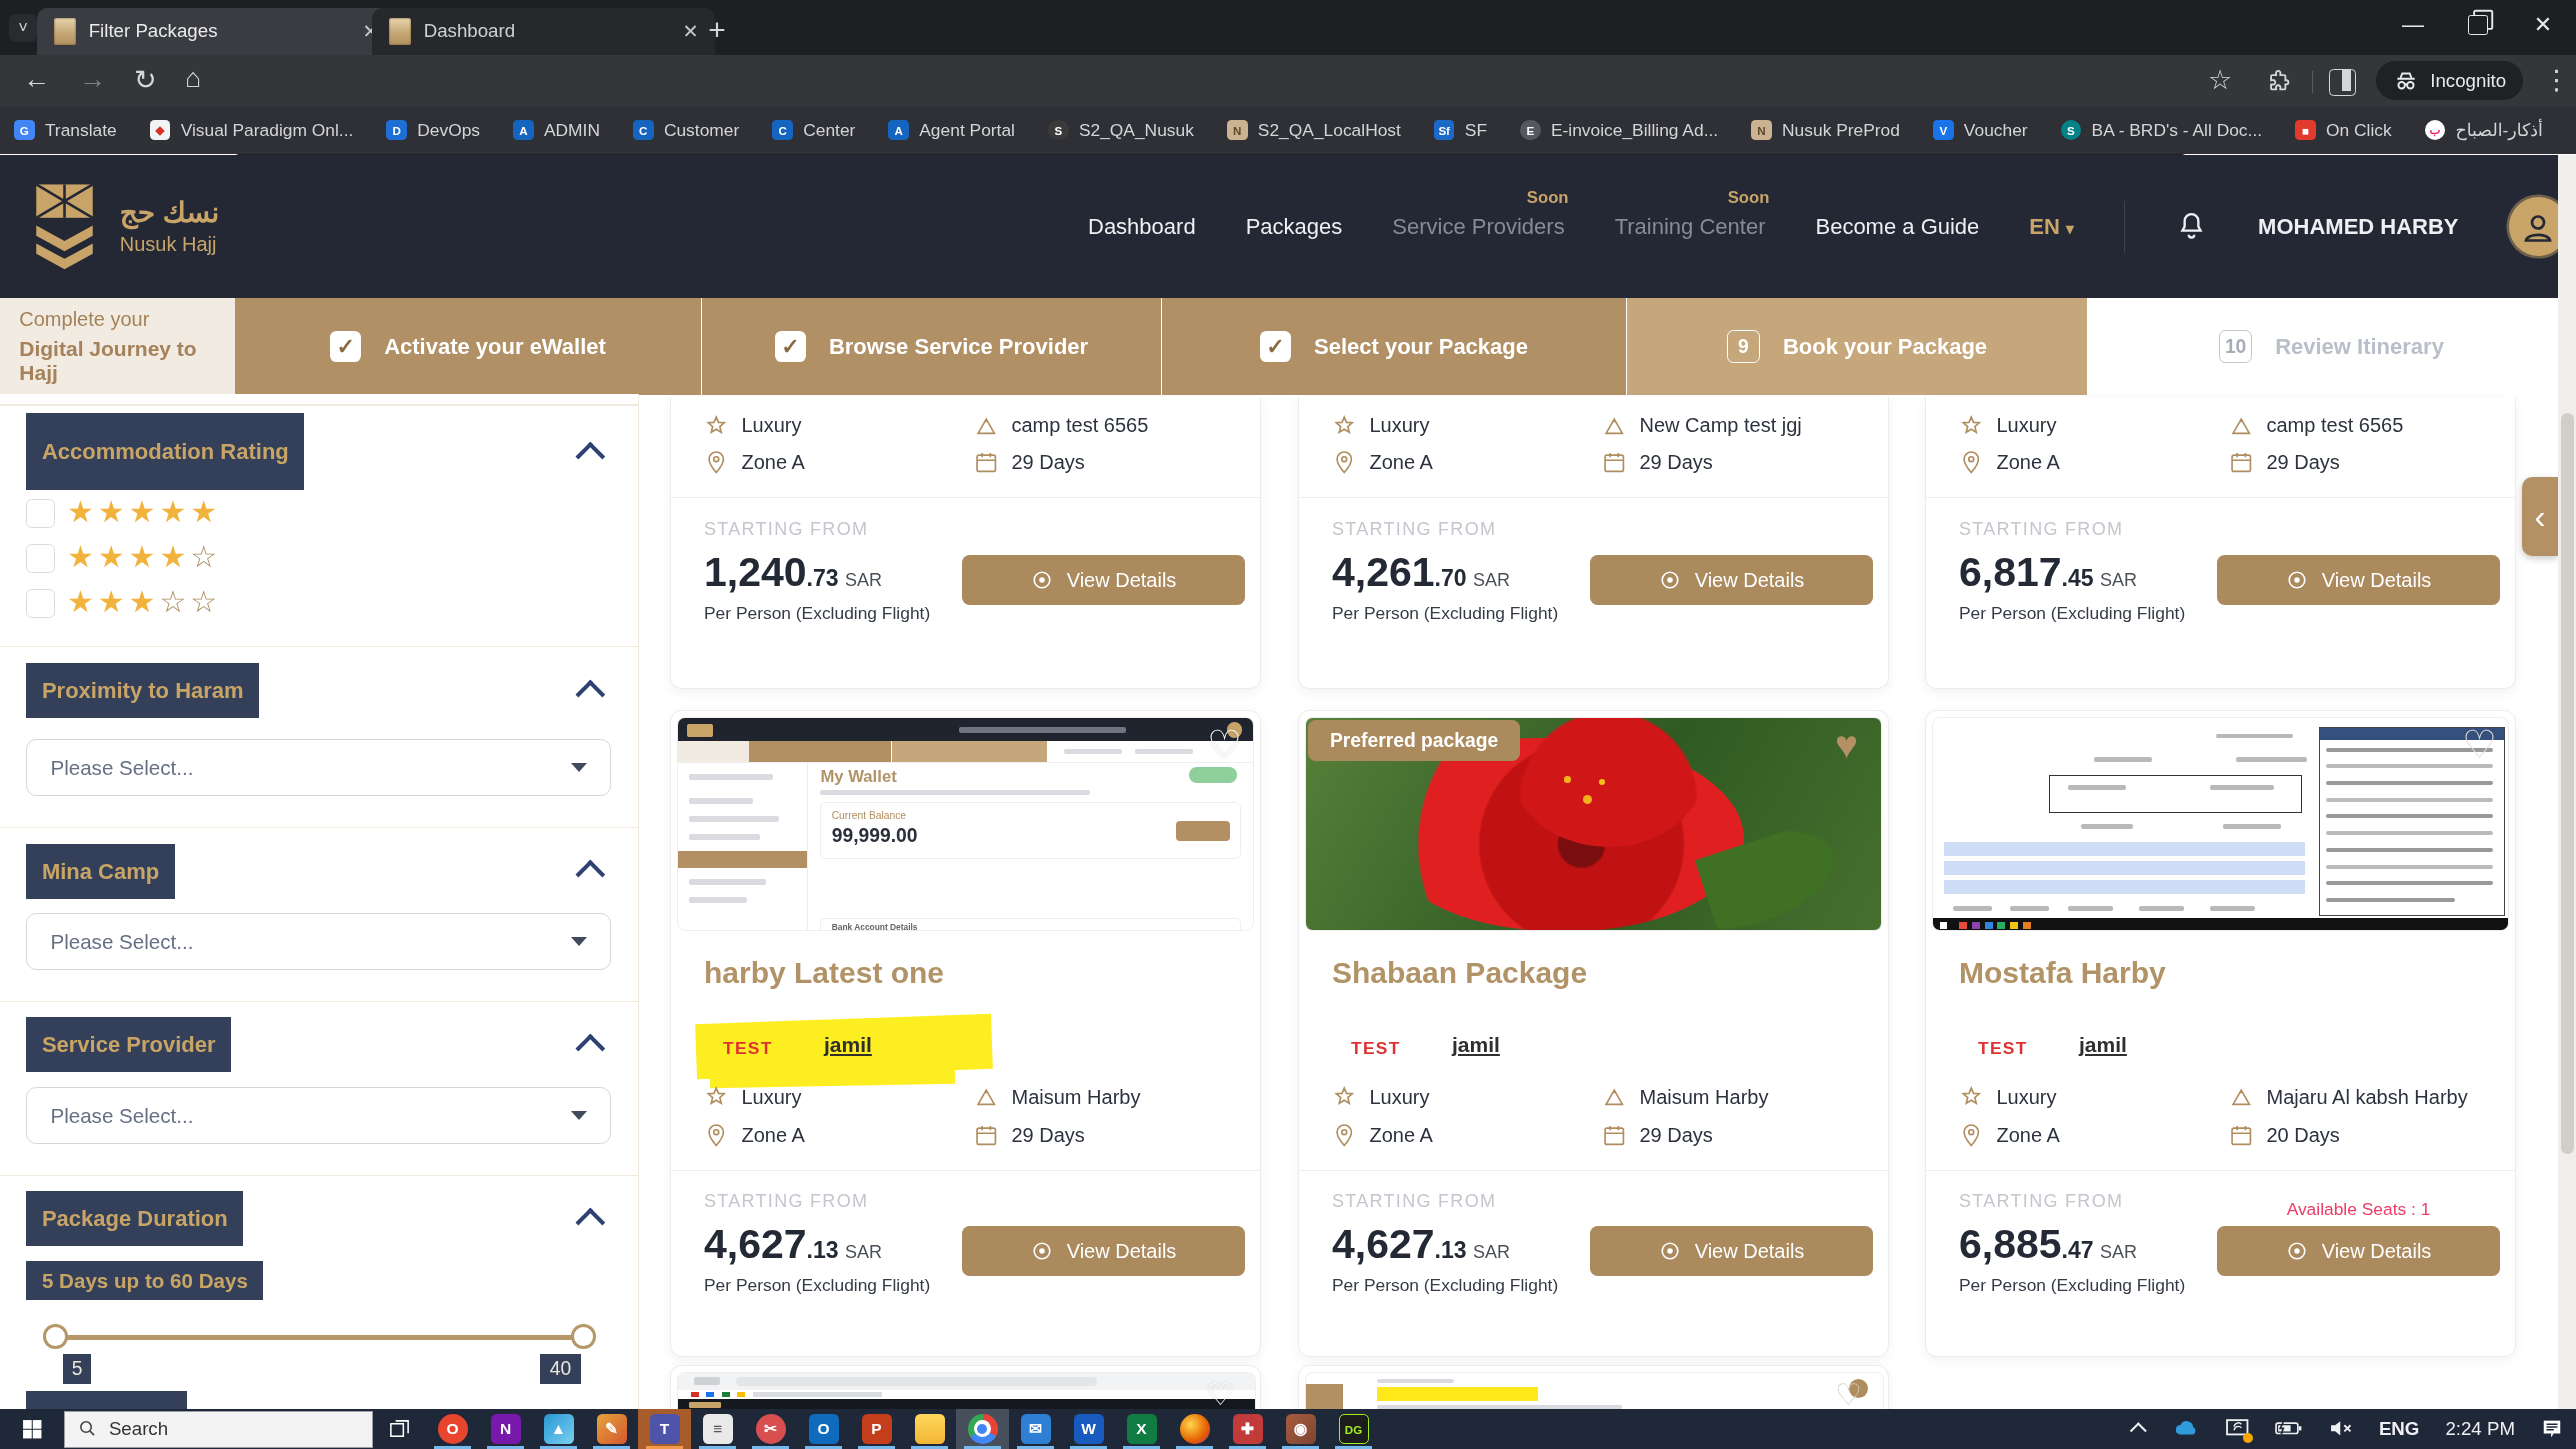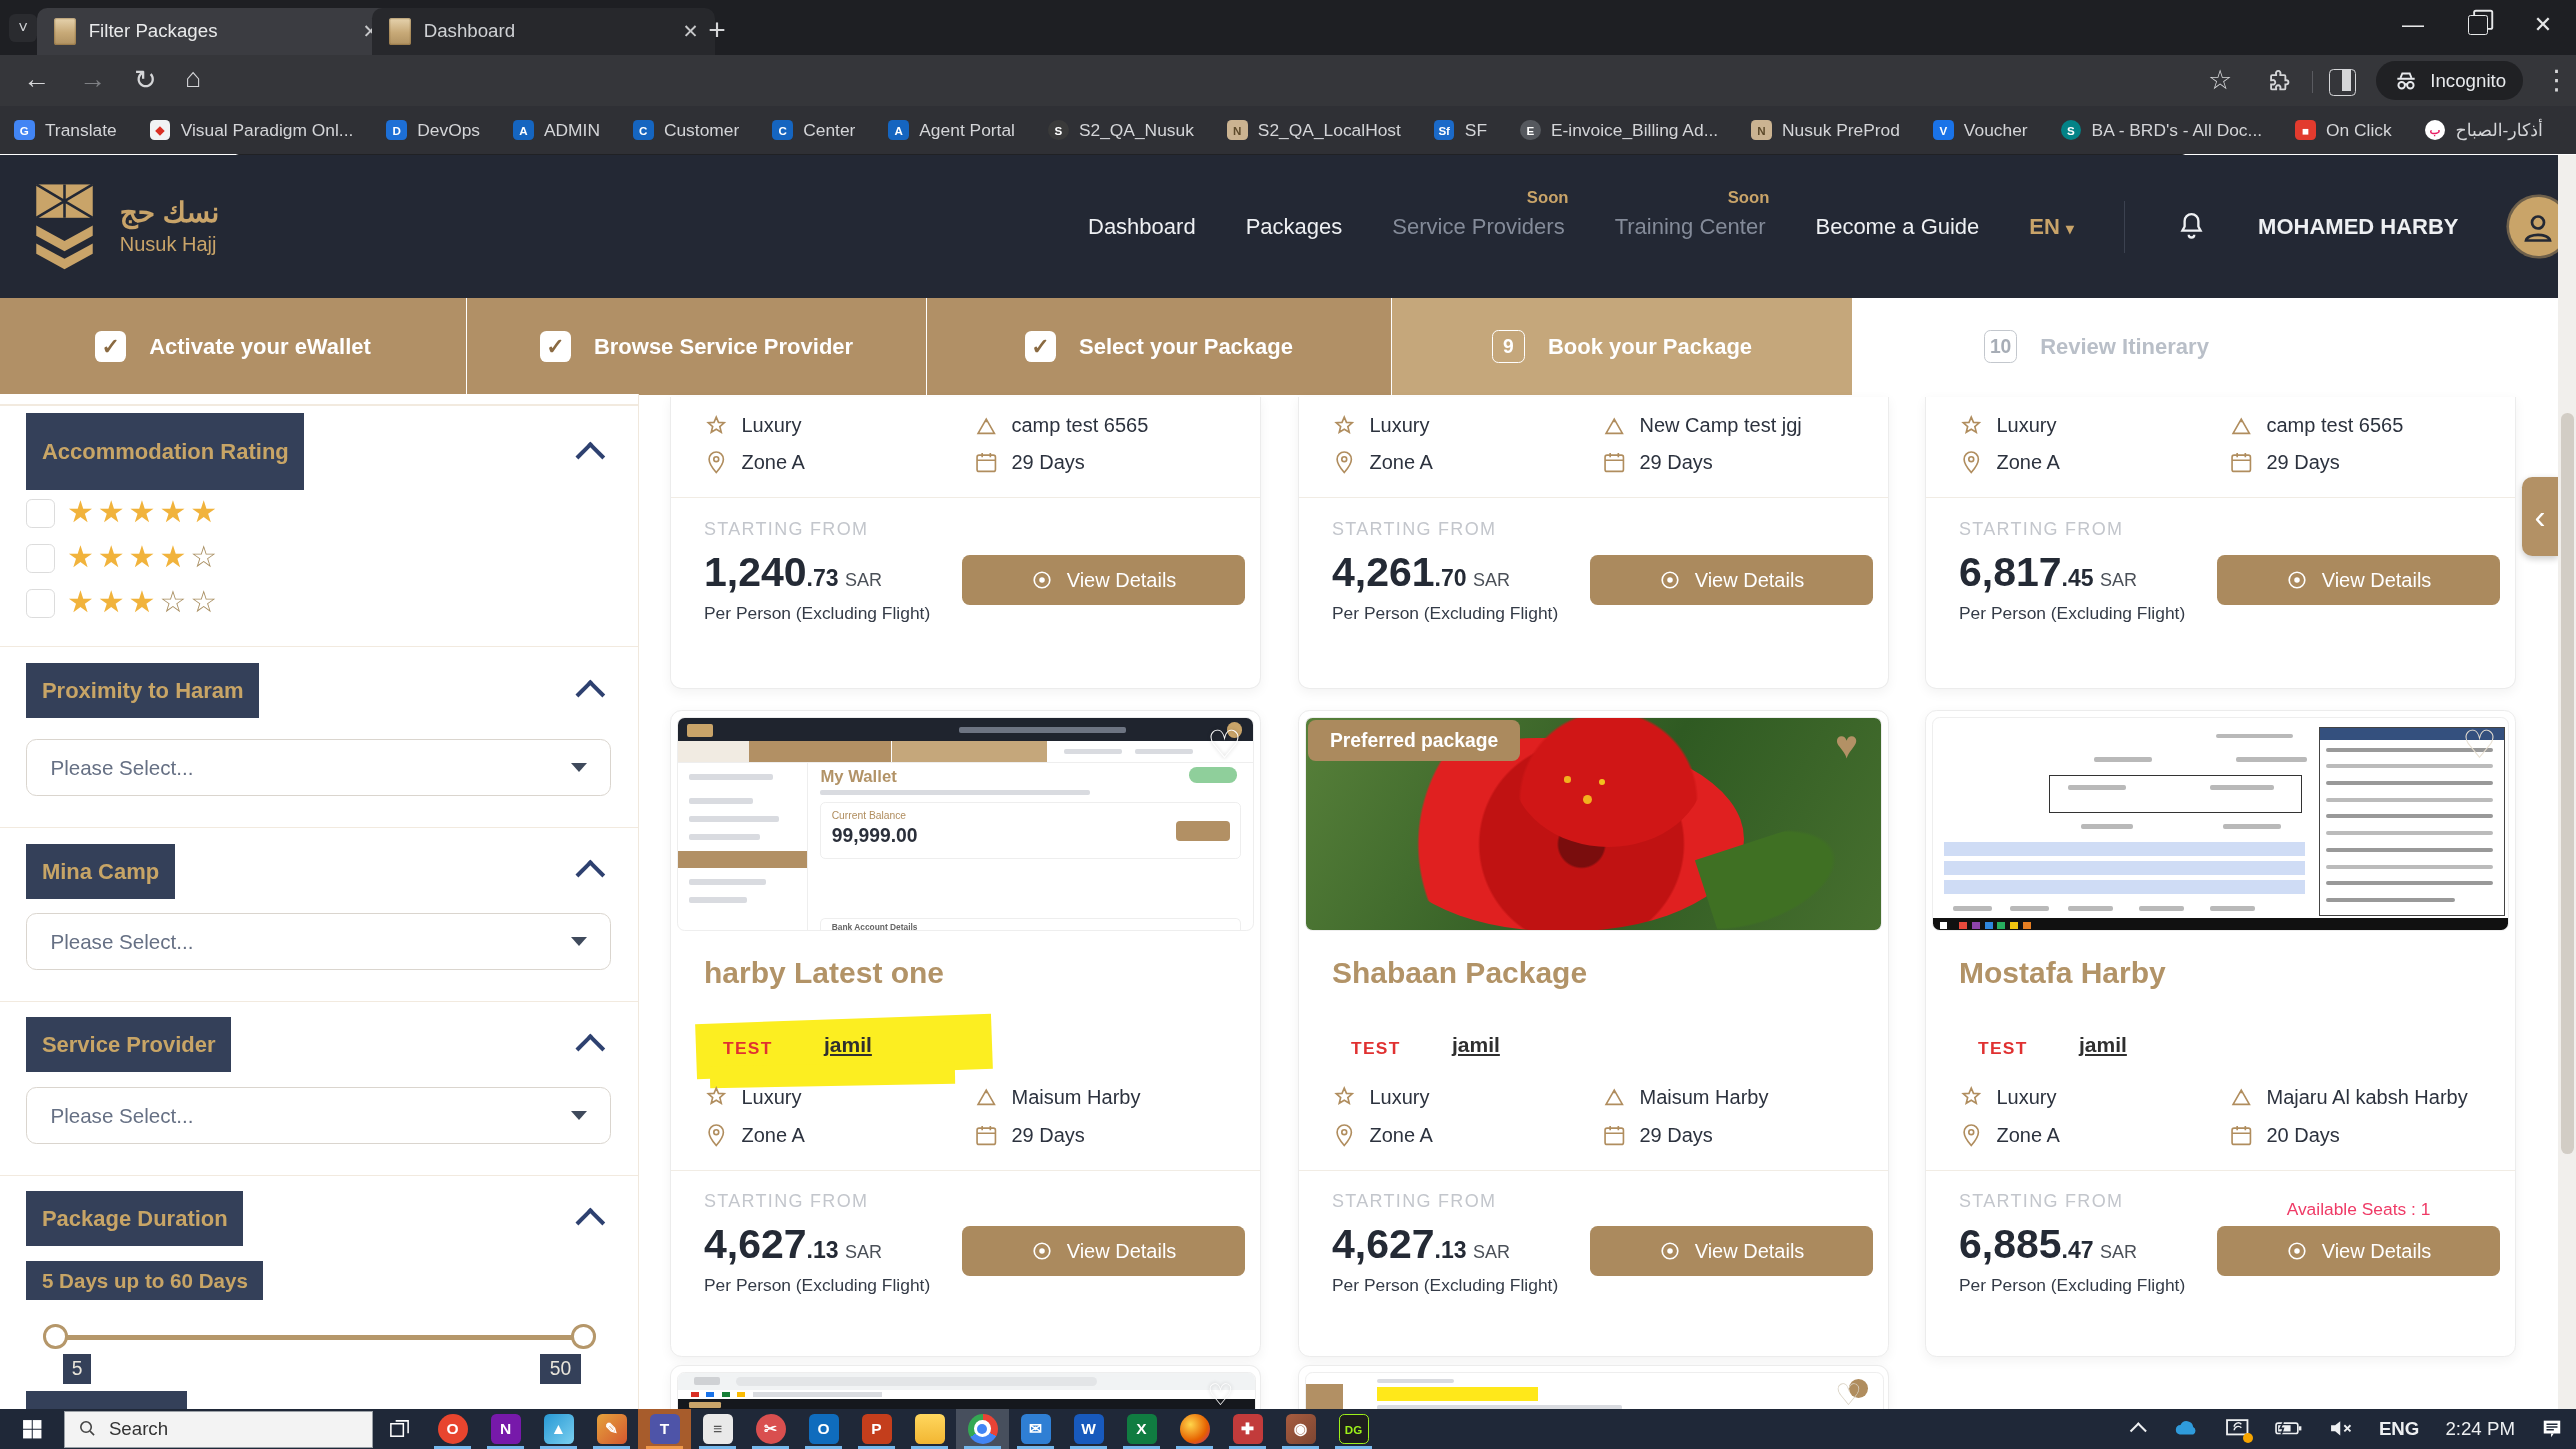--- a/index.html
+++ b/index.html
@@ -236,20 +236,24 @@
       <div style="width:59px;height:59px;border-radius:50%;background:#c9a469;display:flex;align-items:center;justify-content:center;box-shadow:0 0 0 2.6px rgba(201,164,105,.45);">
         <svg width="36" height="36" viewBox="0 0 24 24">
             <circle cx="12" cy="9" r="4" fill="none" stroke="#232834" stroke-width="1.8"></circle>
             <path d="M4 21c1-5 15-5 16 0z" fill="none" stroke="#232834" stroke-width="1.8"></path>
           </svg>
       </div>
     </div>
   </div>
 
   <div class="abs" id="stepper">
+    <div class="seg intro" style="width:235px;">
+      <div style="color:#a5825a;font-size:20px;">Complete your</div>
+      <div style="color:#a5825a;font-size:21px;font-weight:bold;">Digital Journey to Hajj</div>
+    </div>
     <div class="seg done" style="width:467px;">
       <div class="cbox">✓</div>
       <div class="steplbl">Activate your eWallet</div>
     </div>
     <div class="seg done" style="width:460px;">
       <div class="cbox">✓</div>
       <div class="steplbl">Browse Service Provider</div>
     </div>
     <div class="seg done" style="width:465px;">
       <div class="cbox">✓</div>
@@ -303,21 +307,21 @@
 
     <div class="sdiv" style="top:781px;"></div>
     <div class="chip" style="top:797px;height:55px;">Package Duration</div>
     <div class="chevup" style="left:580px;top:818px;"></div>
     <div class="chip" style="top:867px;height:39px;font-size:20.6px;font-weight:600;">5 Days up to 60 Days</div>
 
     <div class="abs" style="left:55px;top:941px;width:528px;height:4.5px;background:#b5976a;border-radius:2.6px;"></div>
     <div class="abs" style="left:43px;top:930px;width:24.5px;height:24.5px;border-radius:50%;background:#fff;border:3.9px solid #b5976a;box-sizing:border-box;"></div>
     <div class="abs" style="left:571px;top:930px;width:24.5px;height:24.5px;border-radius:50%;background:#fff;border:3.9px solid #b5976a;box-sizing:border-box;"></div>
     <div class="abs" style="left:63px;top:960px;min-width:28px;height:30px;background:#344059;color:#e9e5db;font-size:19.3px;display:flex;align-items:center;justify-content:center;">5</div>
-    <div class="abs" style="left:540px;top:960px;min-width:41px;height:30px;background:#344059;color:#e9e5db;font-size:19.3px;display:flex;align-items:center;justify-content:center;">50</div>
+    <div class="abs" style="left:540px;top:960px;min-width:41px;height:30px;background:#344059;color:#e9e5db;font-size:19.3px;display:flex;align-items:center;justify-content:center;">40</div>
 
     <div class="abs" style="left:26.4px;top:997px;width:161px;height:18px;background:#344059;"></div>
   </div>
 
   <div class="card" style="left:670px;top:397px;height:292px;border-top:none;border-radius:0 0 11.6px 11.6px;">
     <div class="meta" style="left:33px;top:16.7px;">
         <svg class="micon" viewBox="0 0 24 24">
           <path d="M12 3l2.2 5.2 5.6.4-4.3 3.7 1.4 5.5L12 14.9 7.1 17.8l1.4-5.5L4.2 8.6l5.6-.4z" fill="none" stroke="#b08d5e" stroke-width="1.6"></path>
         </svg>
         <span>Luxury</span>

